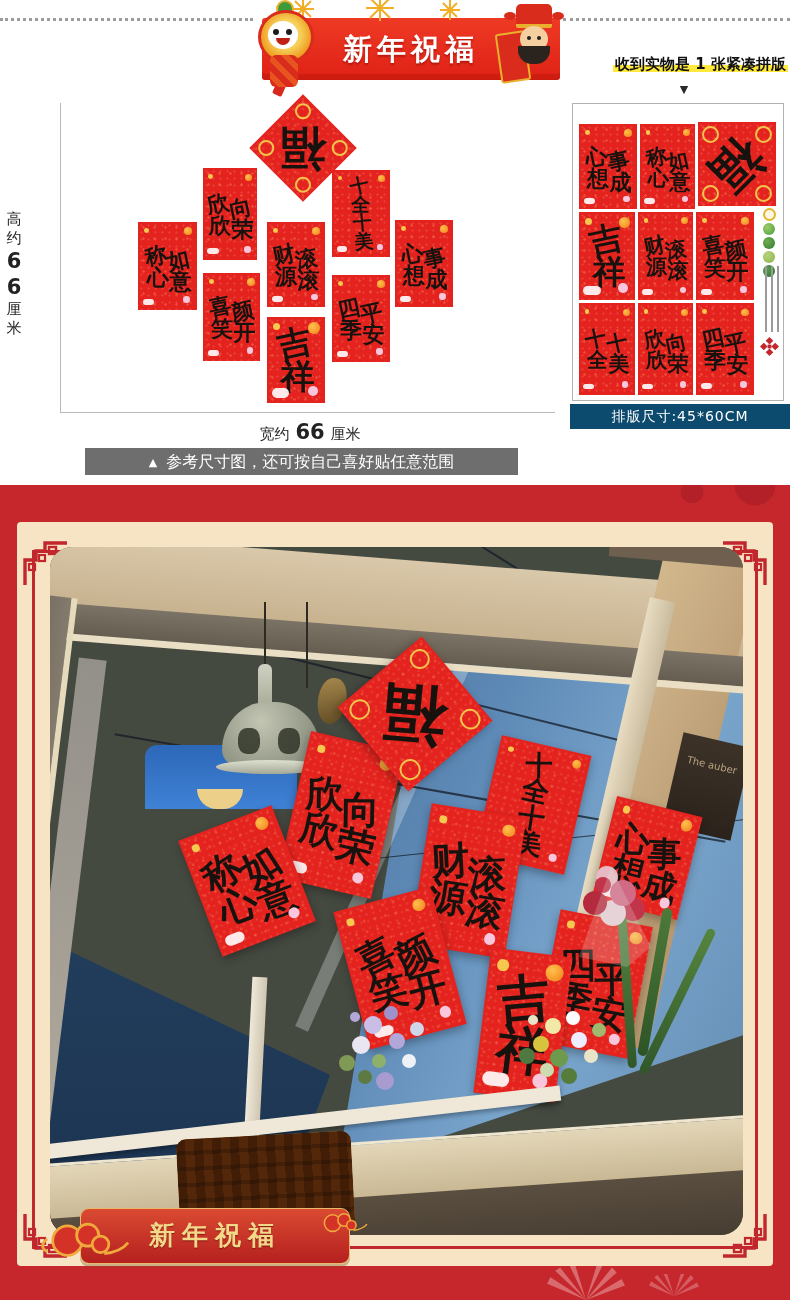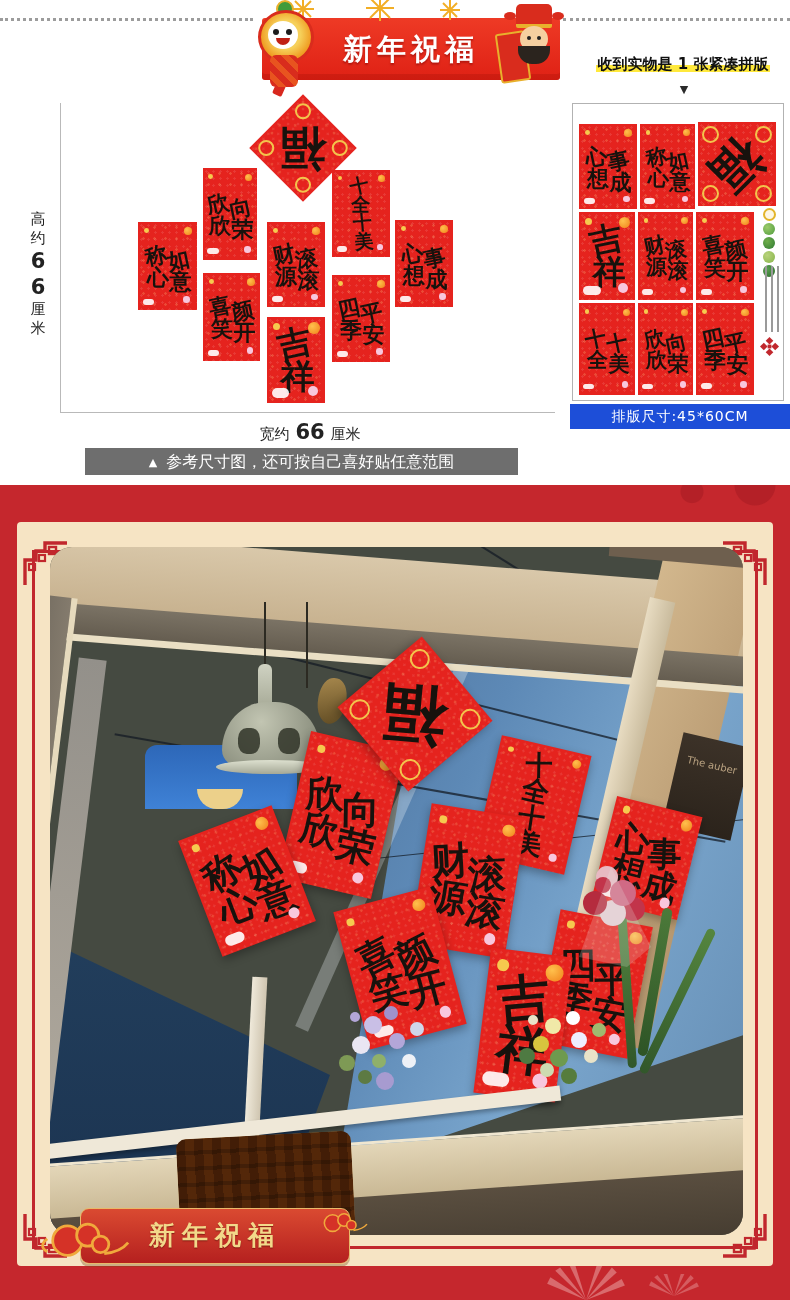--- a/index.html
+++ b/index.html
@@ -31,42 +31,42 @@
 .g-wing{position:absolute;top:8px;width:12px;height:8px;border-radius:50%;background:#d92c1d}
 .g-w1{left:8px}.g-w2{left:56px}
 .g-face{position:absolute;left:24px;top:22px;width:28px;height:26px;border-radius:50%;background:#f5cfa0}
 .g-eye{position:absolute;width:4px;height:4px;border-radius:50%;background:#222;top:10px}
 .g-ey1{left:7px}.g-ey2{left:17px}
 .g-beard{position:absolute;left:22px;top:42px;width:32px;height:18px;border-radius:0 0 14px 14px;background:#2b241e}
 .g-env{position:absolute;left:2px;top:28px;width:26px;height:46px;background:#d92c1d;border:2px solid #e8b02c;
   border-radius:3px;transform:rotate(-8deg)}
 .cracker{position:absolute;left:276px;top:74px;width:10px;height:22px;background:#d8281e;border-radius:2px;transform:rotate(24deg);z-index:3}
 
-.received{position:absolute;left:578px;top:55px;width:210px;text-align:center;font-size:15px;font-weight:700;color:#111;z-index:2}
+.received{position:absolute;left:578px;top:55px;width:210px;text-align:right;font-size:15px;font-weight:700;color:#111;z-index:2}
 .received .hl{background:linear-gradient(transparent 58%,#ffe93c 58%,#ffe93c 92%,transparent 92%);padding:0 2px}
 .down-arrow{position:absolute;left:672px;top:83px;width:24px;text-align:center;font-size:11px;color:#2a2a2a}
 
 .sheet-box{position:absolute;left:572px;top:103px;width:212px;height:298px;background:#fff;
   border:1px solid #b2b2b2;box-sizing:border-box;z-index:2}
 .sheet-strip{position:absolute;left:186px;top:102px;width:20px;height:150px}
 .veg{display:block;width:12px;height:12px;border-radius:50%;margin:2px auto}
 .v1{background:#fdf6e3;border:2px solid #e3b52a;width:9px;height:9px}
 .v2{background:radial-gradient(circle at 35% 35%,#9ccb6a,#4f9b3e)}
 .v3{background:radial-gradient(circle at 35% 35%,#6fae4a,#2f7a33)}
 .v4{background:radial-gradient(circle at 35% 35%,#b9d37c,#86b44a)}
 .v5{background:radial-gradient(circle at 35% 35%,#58a04f,#2f6b2d)}
 .info-lines{position:absolute;left:192px;top:162px;width:14px;height:66px;display:flex;gap:4px;justify-content:center}
 .info-lines i{width:2px;height:100%;background:#9a9a9a}
 .knot{position:absolute;left:187px;top:233px;width:19px;height:19px}
-.sheet-caption{position:absolute;left:570px;top:404px;width:220px;height:25px;background:#1d4ed8;color:#fff;
+.sheet-caption{position:absolute;left:570px;top:404px;width:220px;height:25px;background:#0c4a6e;color:#fff;
   font-size:14px;line-height:25px;text-align:center;letter-spacing:1px;z-index:2}
 
 .vline{position:absolute;left:60px;top:103px;width:1px;height:309px;background:#b9b9b9}
 .hline{position:absolute;left:60px;top:412px;width:495px;height:1px;background:#b9b9b9}
-.hlabel{position:absolute;left:24px;top:210px;width:28px;text-align:center;font-size:15px;line-height:1.25;color:#222}
+.hlabel{position:absolute;left:0;top:210px;width:28px;text-align:center;font-size:15px;line-height:1.25;color:#222}
 .hlabel span{display:block;word-break:break-all}
 .hlabel .big{font-size:21px;font-weight:700}
 .wlabel{position:absolute;left:160px;top:420px;width:300px;text-align:center;font-size:15px;color:#222}
 .wlabel .big{font-size:21px;font-weight:700;padding:0 6px}
 .caption-banner{position:absolute;left:85px;top:448px;width:433px;height:27px;background:#6e6e6e;color:#fff;
   font-size:16px;line-height:27px;text-align:center;z-index:2}
 .caption-banner .tri{font-size:11px;margin-right:9px;vertical-align:1px}
 
 .tile{background:#e5231e;
   background-image:radial-gradient(rgba(255,215,140,.22) 1px,transparent 1.5px),radial-gradient(rgba(255,255,255,.10) 1px,transparent 1.3px);

